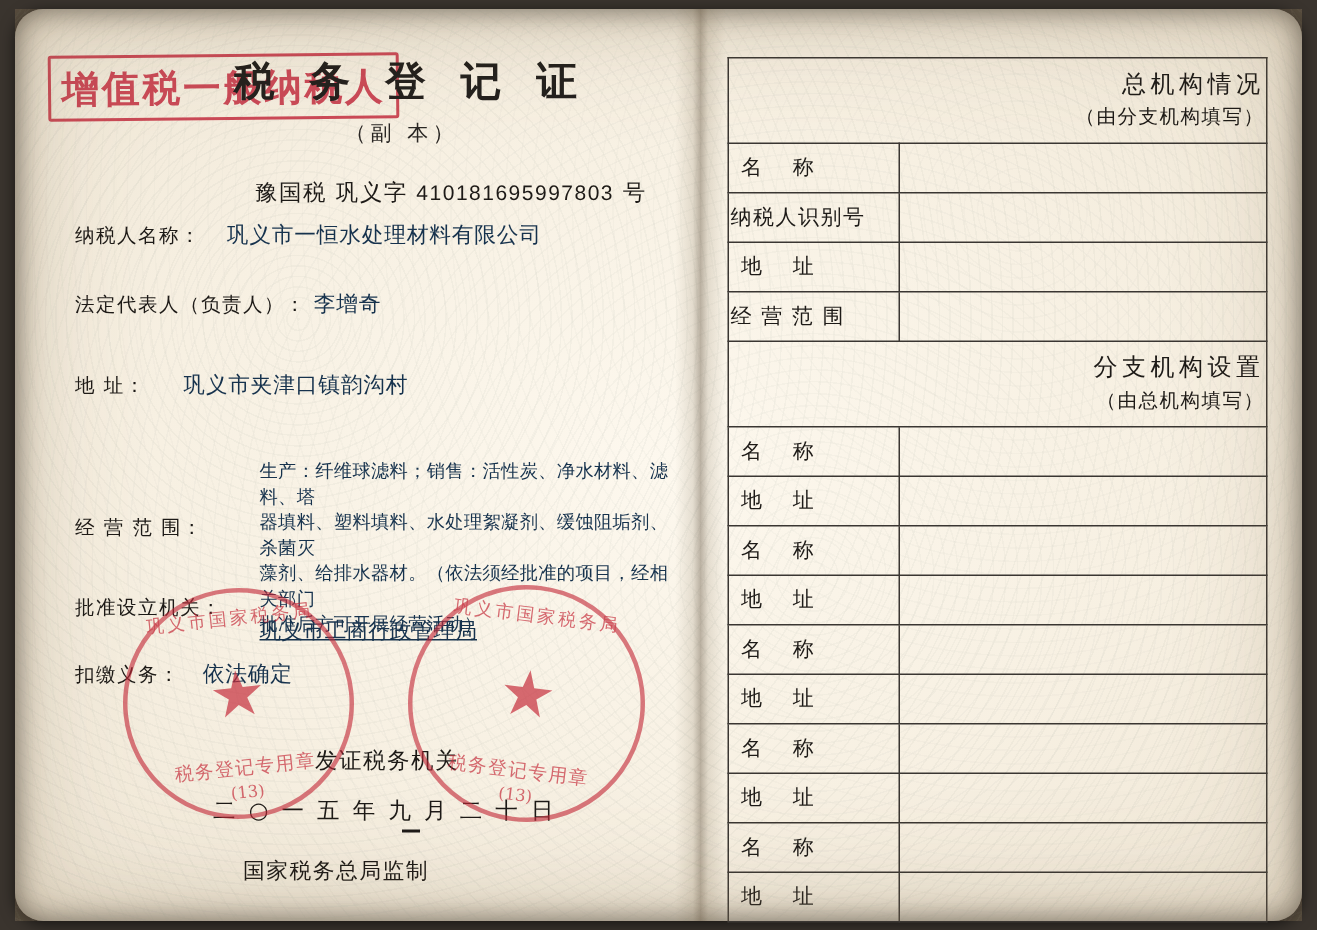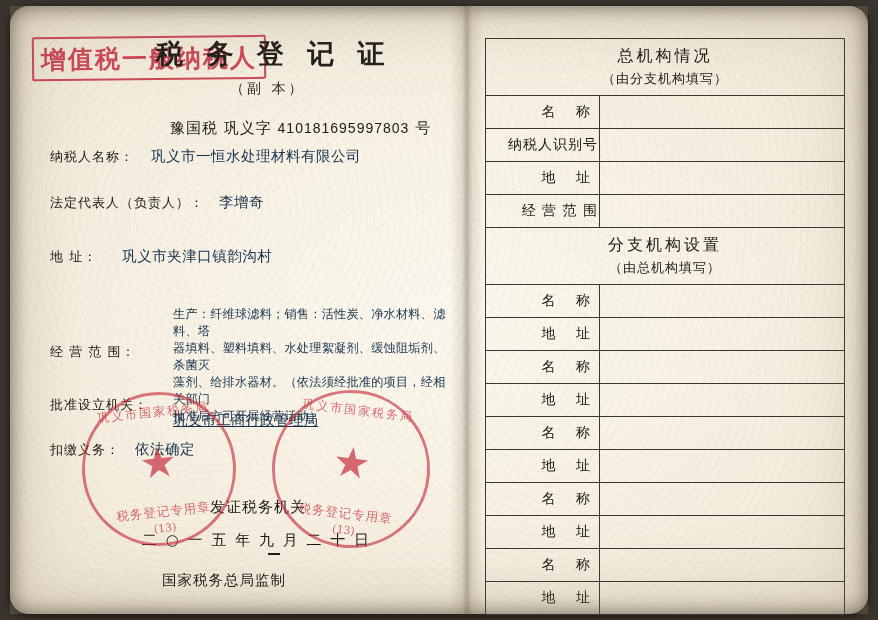--- a/index.html
+++ b/index.html
@@ -150,25 +150,25 @@
     position:absolute;left:20px;top:32px;width:360px;
     border:1.6px solid #3a3632;border-collapse:collapse;
   }
   .tbl td{
     border:1.2px solid #3a3632;
     font-family:"DejaVu Serif","Liberation Serif",serif;
     color:#1d1a17;
     height:30px;
   }
   .tbl td.hdr{
-    text-align:center;font-size:16px;letter-spacing:3px;height:54px;line-height:23px;
+    text-align:right;font-size:16px;letter-spacing:3px;height:54px;line-height:23px;
   }
   .tbl td.hdr .sub{font-size:13px;letter-spacing:1px;}
   .tbl td.k{
-    width:104px;text-align:right;font-size:14px;letter-spacing:1px;
+    width:104px;text-align:left;font-size:14px;letter-spacing:1px;
   }
   .tbl td.k.wide{letter-spacing:8px;padding-left:8px;}
   .tbl td.v{background:transparent;}
 </style>
 </head>
 <body>
 
 <div id="page">
   <div class="booklet">
 
@@ -188,21 +188,21 @@
         <span>号</span>
       </div>
 
       <div class="row" style="top:140px">
         <span class="lbl">纳税人名称：</span>
         <span class="val" style="margin-left:12px">巩义市一恒水处理材料有限公司</span>
       </div>
 
       <div class="row" style="top:186px">
         <span class="lbl">法定代表人（负责人）：</span>
-        <span class="val" style="margin-left:10px">李增奇</span>
+        <span class="val" style="">李增奇</span>
       </div>
 
       <div class="row" style="top:240px">
         <span class="lbl">地        址：</span>
         <span class="val" style="margin-left:20px">巩义市夹津口镇韵沟村</span>
       </div>
 
 
       <div class="row" style="top:335px">
         <span class="lbl">经 营 范 围：</span>

